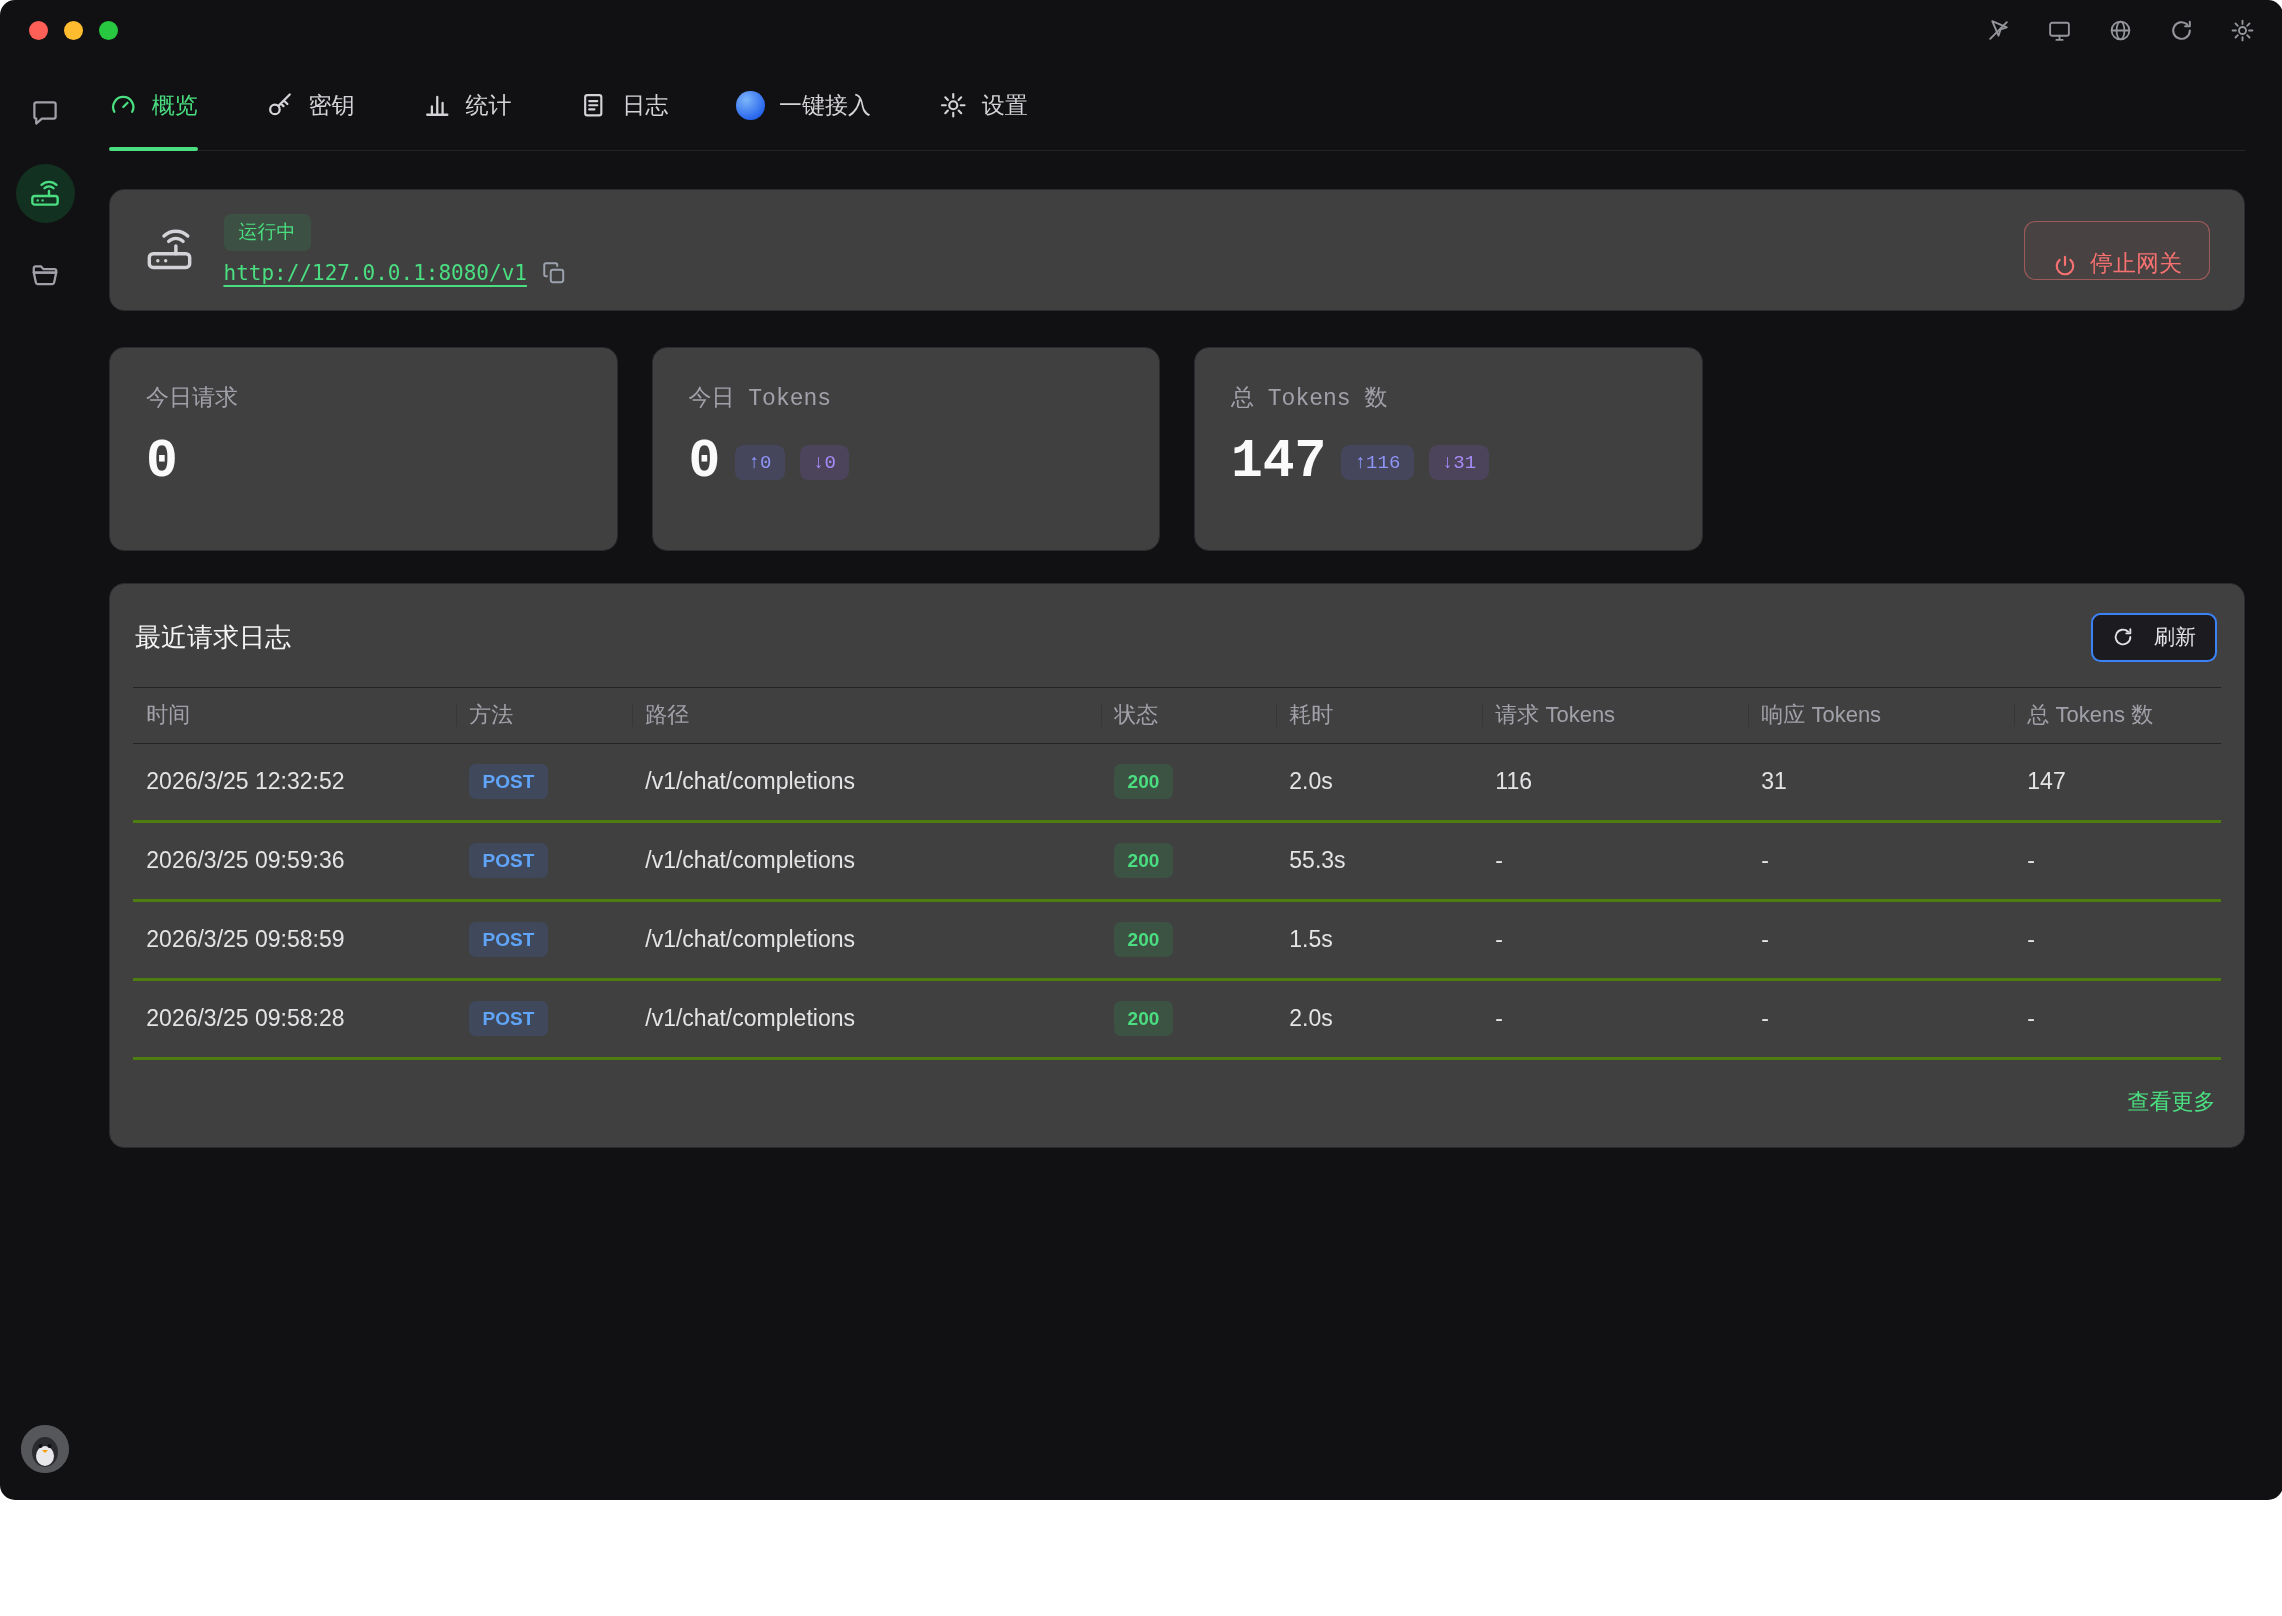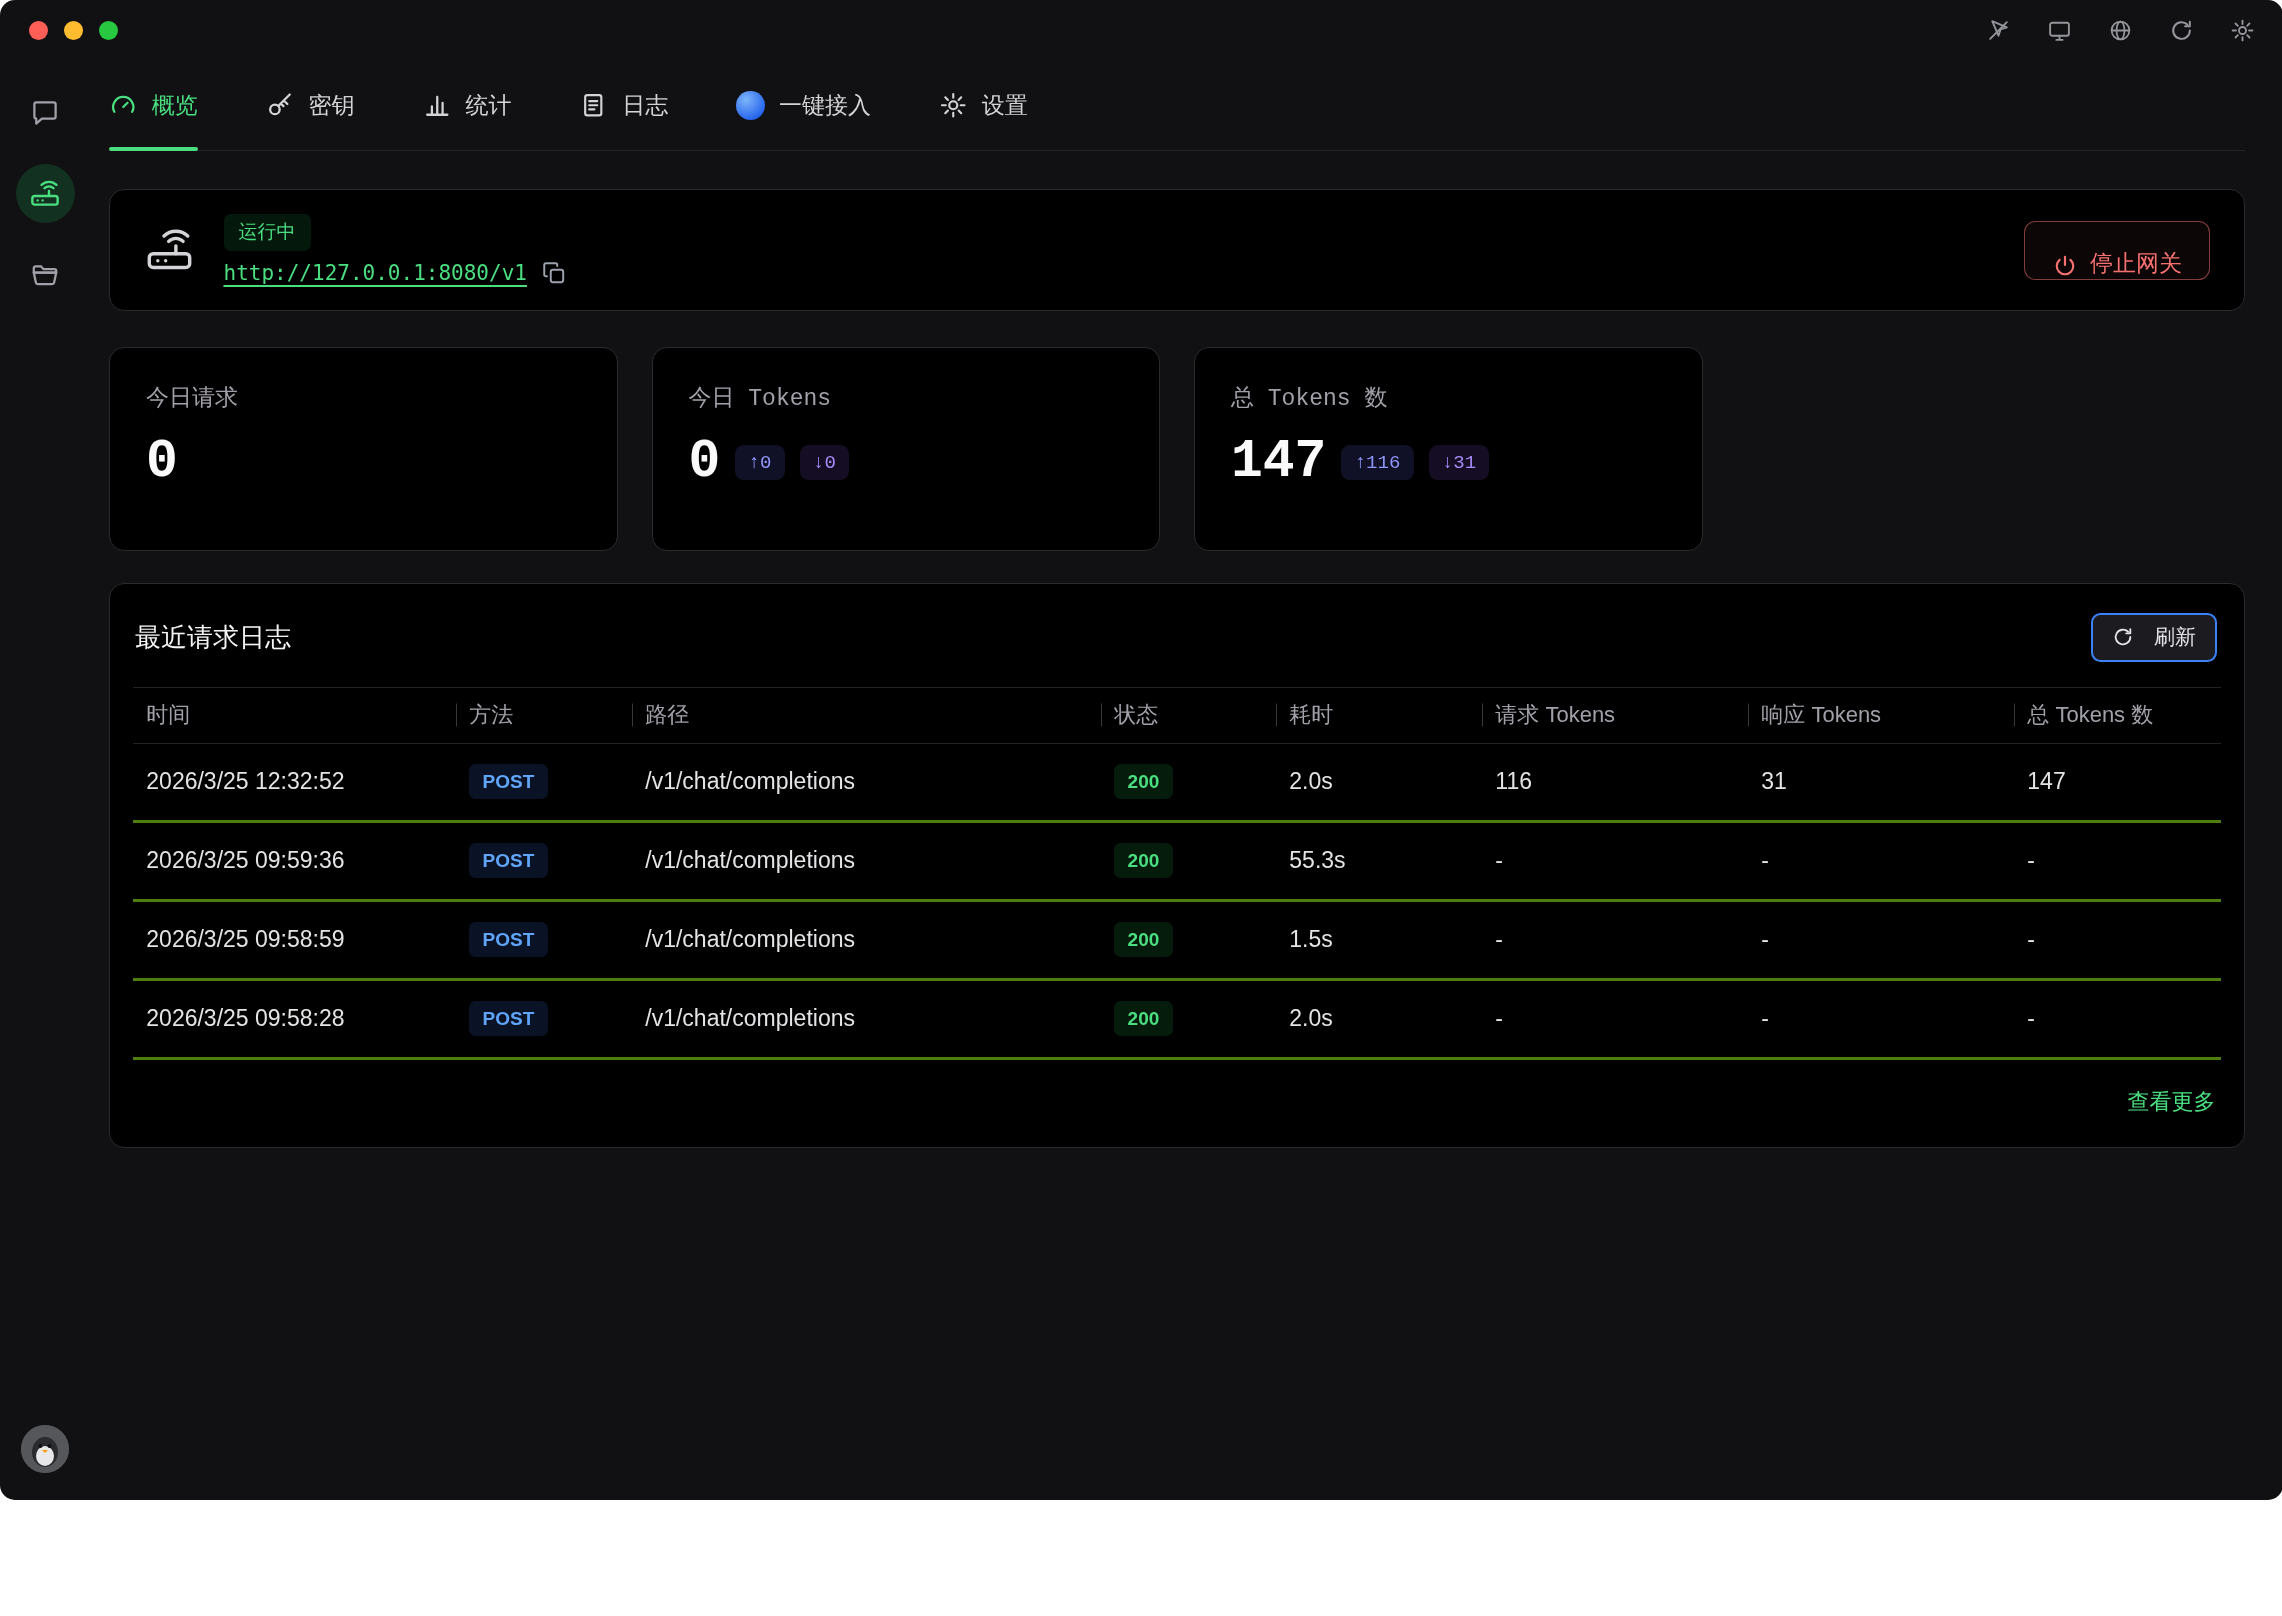--- a/index.html
+++ b/index.html
@@ -69,21 +69,21 @@
   .tab.active::after {
     content: ""; position: absolute; left: 0; right: 0; bottom: -1px;
     height: 3.8px; background: #4ade80; border-radius: 2.9px;
   }
   .blue-dot {
     width: 28.5px; height: 28.5px; border-radius: 50%;
     background: radial-gradient(circle at 35% 30%, #7cb5fb, #2563eb 75%);
   }
   
   .card {
-    background: #000000;
+    background: #404040;
     border: 1px solid #2b2b2f;
     border-radius: 15px;
     box-sizing: border-box;
   }
   
   .gateway-card {
     margin-top: 38px; height: 122px;
     display: flex; align-items: center; justify-content: space-between;
     padding: 0 34px;
   }

